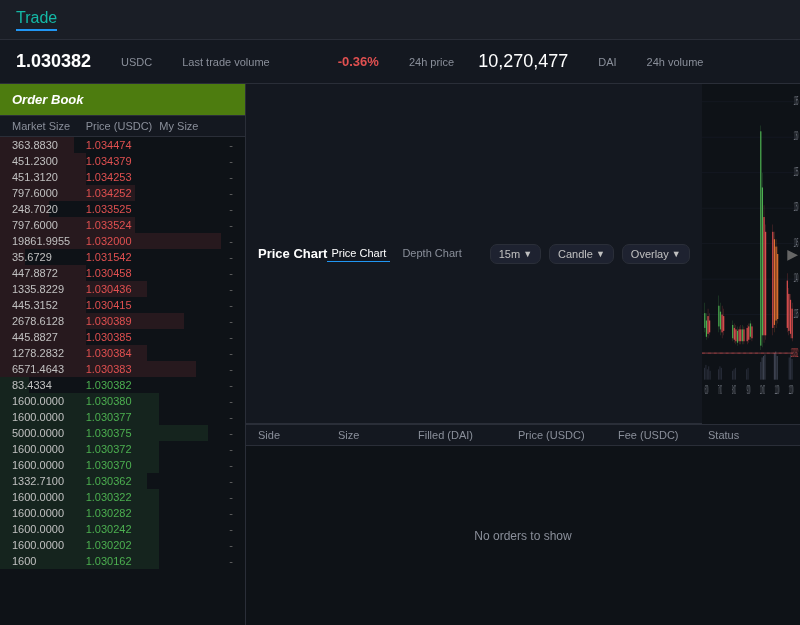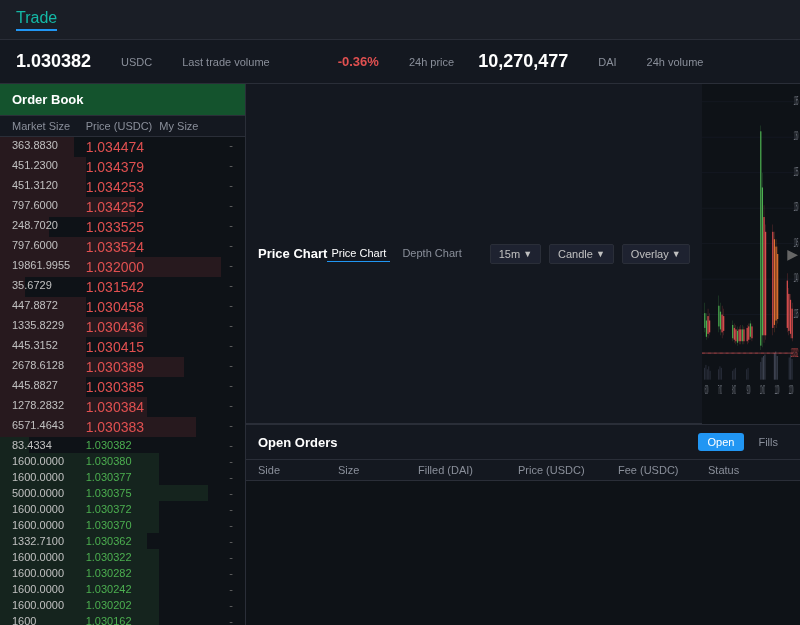--- a/index.html
+++ b/index.html
@@ -39,42 +39,43 @@
       border-bottom: 1px solid #2a2e38;
       display: flex;
       align-items: center;
       gap: 24px;
       padding: 8px 16px;
       height: 44px;
     }
     .price-main { font-size: 18px; font-weight: 600; color: #fff; }
     .price-label { color: #8a8f9a; font-size: 11px; margin-left: 6px; }
     .price-change-neg { color: #e05050; font-size: 13px; font-weight: 600; margin-left: 44px; }
-    .price-volume { font-size: 18px; font-weight: 700; color: #fff; }
+    .price-volume { font-size: 18px; font-weight: 400; color: #fff; }
 
     
     .main-layout {
       display: flex;
       height: calc(625px - 84px);
     }
 
     
     .left-panel {
       width: 300px;
       border-right: 1px solid #2a2e38;
       display: flex;
       flex-direction: column;
     }
     .panel-header {
-      background: #14532d;
+      background: #4d7c0f;
       padding: 8px 12px;
       font-size: 13px;
       font-weight: 600;
       color: #fff;
       border-bottom: 1px solid #2a2e38;
+      font-style: italic;
     }
     .order-book-headers {
       display: grid;
       grid-template-columns: 1fr 1fr 1fr;
       padding: 4px 12px;
       color: #8a8f9a;
       font-size: 11px;
       border-bottom: 1px solid #2a2e38;
       background: #141820;
     }
@@ -86,21 +87,21 @@
     }
     .order-book-row .bar {
       position: absolute;
       left: 0;
       top: 0;
       height: 100%;
       background: rgba(224, 80, 80, 0.15);
       z-index: 0;
     }
     .order-book-row span { position: relative; z-index: 1; }
-    .ask-price { color: #e05050; font-size: 14px; }
+    .ask-price { color: #e05050; font-size: 11px; }
     .bid-price { color: #4caf50; font-size: 11px; }
     .size-col { color: #c0c0c0; font-size: 11px; }
     .dash-col { color: #666; font-size: 11px; text-align: right; }
 
     .spread-row {
       padding: 4px 12px;
       background: #1a1e26;
       border-top: 1px solid #2a2e38;
       border-bottom: 1px solid #2a2e38;
       display: flex;
@@ -145,21 +146,21 @@
       gap: 8px;
       padding: 6px 12px;
       border-bottom: 1px solid #2a2e38;
       background: #141820;
     }
     .ctrl-btn {
       background: #1e2230;
       border: 1px solid #2a2e38;
       color: #c0c0c0;
       padding: 3px 8px;
-      border-radius: 2px;
+      border-radius: 7px;
       font-size: 11px;
       cursor: pointer;
       display: flex;
       align-items: center;
       gap: 3px;
     }
     .chart-area {
       flex: 1;
       position: relative;
       background: #0e1217;
@@ -564,31 +565,27 @@
 
           <line x1="0" y1="182" x2="455" y2="182" stroke="#e05050" stroke-width="0.8" stroke-dasharray="3,3"></line>
 
         </svg>
         
         <div style="position:absolute;right:2px;top:50%;transform:translateY(-50%);color:#666;font-size:14px;">▶</div>
       </div>
     </div>
 
     <div class="orders-section">
-      <div class="orders-header">
-        <span class="orders-title">Open Orders</span>
-        <div class="orders-tabs">
-          <span class="orders-tab active">Open</span>
-          <span class="orders-tab">Fills</span>
-        </div>
-      </div>
       <div class="orders-cols">
         <span>Side</span>
         <span>Size</span>
         <span>Filled (DAI)</span>
         <span>Price (USDC)</span>
         <span>Fee (USDC)</span>
         <span>Status</span>
       </div>
+      <div class="orders-empty">
+        <span>No orders to show</span>
+      </div>
     </div>
 
   </div>
 </div>
 
 </body></html>

